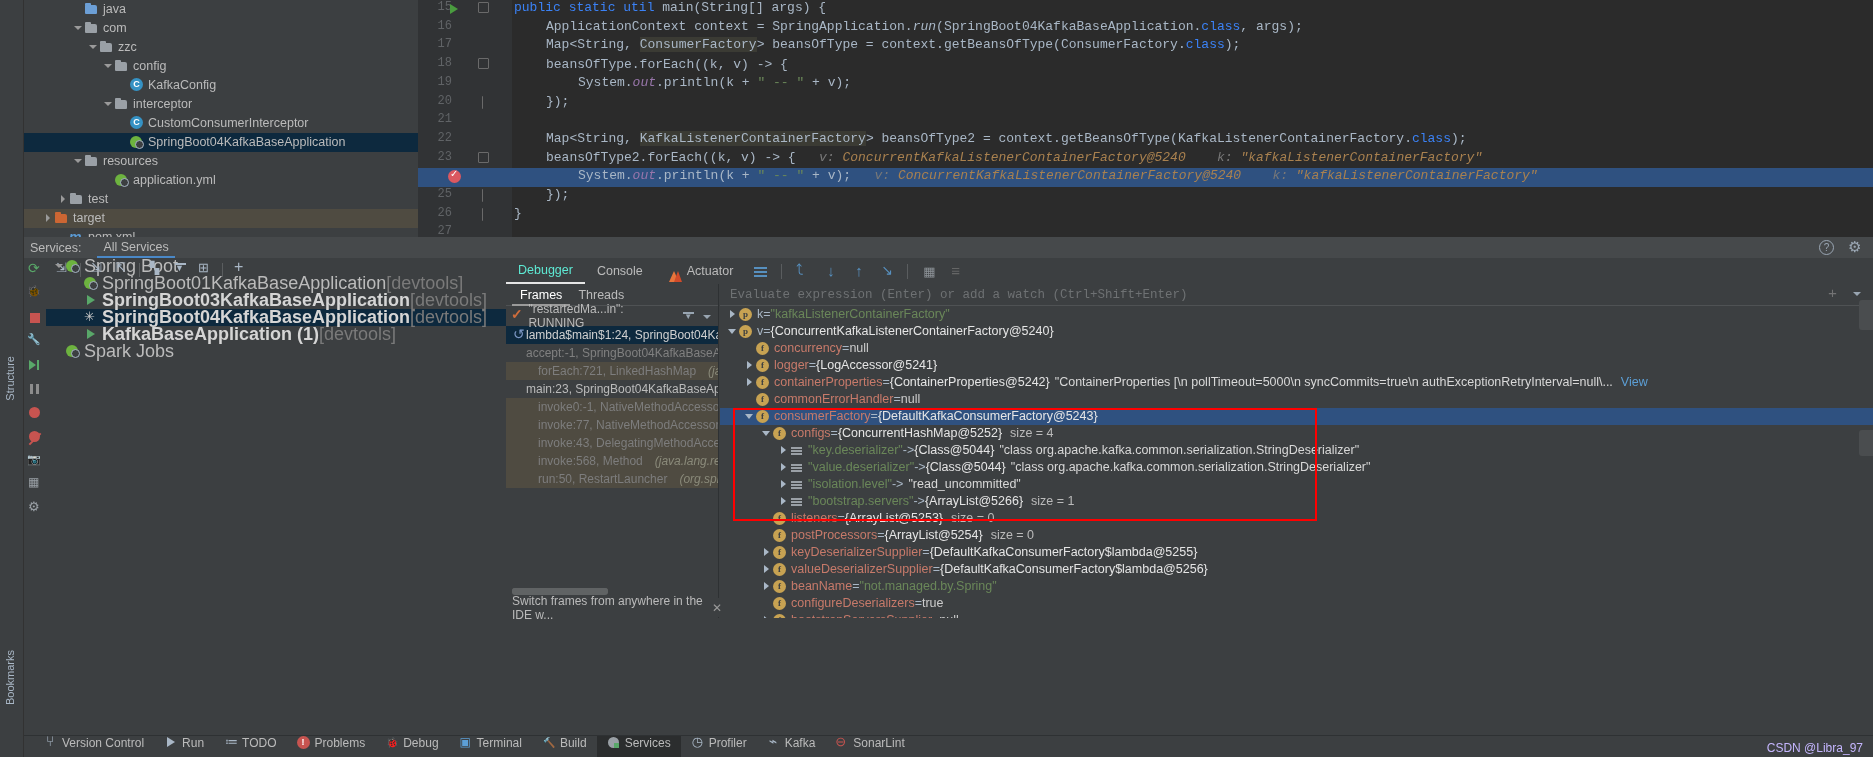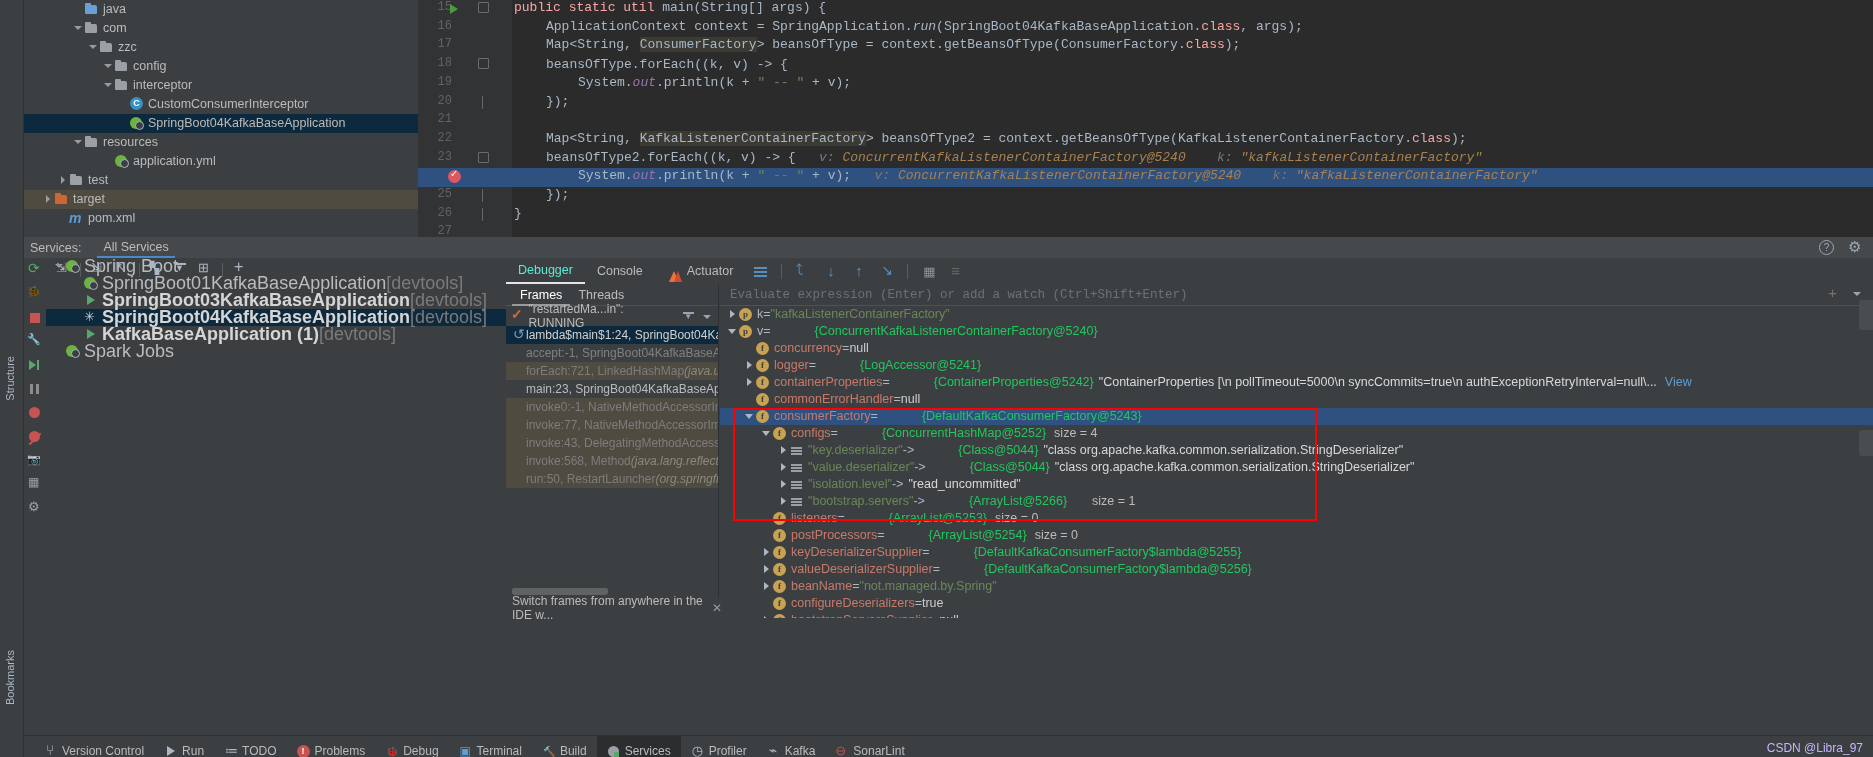--- a/index.html
+++ b/index.html
@@ -52,21 +52,21 @@
   #proj-scroll { position:absolute; right:2px; top:44px; width:7px; height:110px; background:#5a5d5f; border-radius:3px; }
 
   
   #editor { position:absolute; left:418px; top:0; width:1455px; height:237px; background:#2b2b2b; overflow:hidden; }
   #gutter { position:absolute; left:0; top:0; width:94px; height:237px; background:#313335; }
   .lnum { position:absolute; right:60px; width:26px; text-align:right; font-family:"Liberation Mono", monospace; font-size:12px; color:#606366; }
   .fold { position:absolute; left:60px; width:11px; height:11px; }
   .fold::before { content:""; position:absolute; left:0; top:2px; width:9px; height:9px; border:1px solid #6a6a6a; border-radius:1px; }
   .fold-mid::before { border-top:none; border-bottom:none; left:4px; width:1px; height:13px; border-left:1px solid #6a6a6a; border-right:none; }
   .codeline { position:absolute; left:96px; white-space:pre; font-family:"Liberation Mono", monospace; font-size:13px; color:#a9b7c6; }
-  .kw { color:#fca5a5; }
+  .kw { color:#3b82f6; }
   .str { color:#6a8759; }
   .fld { color:#9876aa; }
   .itl { font-style:italic; }
   .hl-ident { background:#3b3b34; }
   .inlay { color:#a9814f; font-style:italic; }
   .inlay-lbl { color:#787878; font-style:italic; }
   #exec-line { position:absolute; left:0; top:168px; width:1455px; height:19px; background:#2f5180; }
   #exec-line-gut { position:absolute; left:0; top:168px; width:94px; height:19px; background:#314a60; }
   #runmark { position:absolute; left:32px; top:2px; width:0; height:0; border-top:5px solid transparent; border-bottom:5px solid transparent; border-left:8px solid #4a9c3f; }
   #breakpoint { position:absolute; left:30px; top:170px; width:13px; height:13px; border-radius:50%; background:#db5860; }
@@ -139,21 +139,21 @@
   #frames-tabs { height:22px; display:flex; align-items:center; padding-left:6px; border-bottom:1px solid #4f5254; }
   .ftab { padding:0 8px; font-size:12.5px; color:#bbbbbb; height:22px; line-height:22px; }
   .ftab.active { border-bottom:2px solid #9a9a9a; color:#ffffff; }
   #thread-row { height:20px; display:flex; align-items:center; padding-left:4px; font-size:12px; gap:4px; }
   .ic-check::before { content:"✓"; position:absolute; left:1px; top:-3px; font-size:14px; color:#e8743b; font-weight:bold; }
   .ic-funnel::before { content:"▼"; position:absolute; left:3px; top:3px; font-size:8px; color:#a9b7c6; }
   .ic-funnel::after { content:""; position:absolute; left:2px; top:3px; width:11px; height:2px; background:#a9b7c6; }
   .ic-caret::before { content:""; position:absolute; left:3px; top:6px; border-left:4px solid transparent; border-right:4px solid transparent; border-top:4px solid #a9b7c6; }
   .framerow { height:18px; line-height:18px; font-size:12px; white-space:nowrap; overflow:hidden; padding-left:6px; display:flex; align-items:center; }
   .framerow.sel { background:#0d293e; color:#d0d0d0; }
-  .framerow.lib { background:#4f4b41; color:#7d7d7d; }
+  .framerow.lib { background:#4f4b41; color:#7d7d7d;gap:12px; }
   .framerow.dim { color:#808080; }
   .ic-stepback::before { content:"↺"; position:absolute; left:1px; top:-3px; font-size:14px; color:#8faadc; }
   #frames-hscroll { position:absolute; left:6px; bottom:24px; width:96px; height:6px; background:#5f6264; border-radius:3px; }
 
   #vars-col { position:absolute; left:214px; top:26px; width:1153px; height:334px; background:#3c3f41; }
   #eval-field { height:22px; line-height:22px; padding-left:10px; font-family:"Liberation Mono", monospace;
                 font-size:12.5px; color:#6e7173; background:#3c3f41; border-bottom:1px solid #4f5254; display:flex; align-items:center; }
   #eval-icons { margin-left:auto; display:flex; gap:10px; padding-right:8px; }
   .ic-plus::before { content:"+"; position:absolute; left:3px; top:-3px; font-size:15px; color:#7d7d7d; }
   .ic-chev::before { content:""; position:absolute; left:3px; top:5px; border-left:4px solid transparent; border-right:4px solid transparent; border-top:4px solid #a9b7c6; }
@@ -163,40 +163,40 @@
   .varrow { width:13px; height:13px; flex:0 0 13px; position:relative; }
   .varrow.r::after { content:""; position:absolute; left:4px; top:2px; border-top:4px solid transparent; border-bottom:4px solid transparent; border-left:5px solid #a9b7c6; }
   .varrow.d::after { content:""; position:absolute; left:2px; top:4px; border-left:4px solid transparent; border-right:4px solid transparent; border-top:5px solid #a9b7c6; }
   .badge { width:13px; height:13px; flex:0 0 13px; border-radius:50%; background:#c7a252; color:#3c3f41;
            font-size:9px; font-weight:bold; text-align:center; line-height:13px; margin-right:5px; font-family:"Liberation Serif", serif; }
   .kicon { width:13px; height:13px; flex:0 0 13px; margin-right:5px; position:relative; }
   .kicon::before { content:""; position:absolute; left:1px; top:3px; width:11px; height:2px; background:#9aa0a6; box-shadow:0 3px 0 #9aa0a6, 0 6px 0 #9aa0a6; }
   .vname { color:#c77a6a; }
   .vname-p { color:#a9b7c6; }
   .veq { color:#a9b7c6; }
-  .vref { color:#22c55e;margin-left:44px; }
+  .vref { color:#e5e5e5; }
   .vstr { color:#6a8759; }
   .vnull { color:#cccccc; }
   .vkey { color:#6a8759; }
 
   #redbox { position:absolute; left:733px; top:408px; width:584px; height:113px; border:2px solid #ff0000; pointer-events:none; z-index:15; }
 
   
   #bottom-empty { position:absolute; left:46px; top:618px; width:1827px; height:117px; background:#3c3f41; }
   #tooltip { position:absolute; left:512px; top:598px; width:210px; height:19px; display:flex; align-items:center;
              font-size:12px; color:#bbbbbb; background:#3c3f41; }
   #tooltip-scroll { position:absolute; left:512px; top:588px; width:96px; height:7px; background:#606364; border-radius:3px; }
 
   #cfg-sidebtn { position:absolute; right:0; top:300px; width:14px; height:30px; background:#4a4d4f; border-radius:3px 0 0 3px; }
   #cfg-sidebtn2 { position:absolute; right:0; top:430px; width:14px; height:26px; background:#4a4d4f; border-radius:3px 0 0 3px; }
 
   
   #statusbar { position:absolute; left:0; bottom:0; width:1873px; height:22px; background:#3c3f41;
                border-top:1px solid #2e3133; display:flex; align-items:center; font-size:12px; color:#bbbbbb; }
-  .sbitem { display:flex; align-items:flex-end; gap:5px; padding:0 10px; height:22px; }
+  .sbitem { display:flex; align-items:flex-start; gap:5px; padding:0 10px; height:22px; }
   .sbitem.active { background:#2b2d2e; }
   .sbi { width:13px; height:13px; position:relative; }
   .ic-vcs::before { content:"⑂"; position:absolute; left:2px; top:-3px; font-size:14px; color:#a9b7c6; }
   .ic-run::before { content:""; position:absolute; left:3px; top:1px; border-top:5px solid transparent; border-bottom:5px solid transparent; border-left:8px solid #a9b7c6; }
   .ic-todo::before { content:"≔"; position:absolute; left:1px; top:-2px; font-size:13px; color:#a9b7c6; }
   .ic-prob::before { content:"!"; position:absolute; left:0; top:0; width:13px; height:13px; border-radius:50%; background:#c75450; color:#fff; font-size:9px; font-weight:bold; text-align:center; line-height:13px; }
   .ic-bug::before { content:"🐞"; position:absolute; left:1px; top:1px; font-size:10px; }
   .ic-term::before { content:"▣"; position:absolute; left:1px; top:-1px; font-size:12px; color:#5c9fd6; }
   .ic-build::before { content:"🔨"; position:absolute; left:1px; top:1px; font-size:10px; }
   .ic-svc::before { content:""; position:absolute; left:1px; top:1px; width:11px; height:11px; border-radius:50%; background:#9aa0a6; }
@@ -233,20 +233,25 @@
       </div>
       <div class="trow" style="padding-left: 64px;">
         <span class="arrow down"></span>
         <span class="ic ic-folder"></span>
         <span class="tlabel">zzc</span>
       </div>
       <div class="trow" style="padding-left: 79px;">
         <span class="arrow down"></span>
         <span class="ic ic-folder"></span>
         <span class="tlabel">config</span>
+      </div>
+      <div class="trow" style="padding-left: 94px;">
+        <span class="arrow"></span>
+        <span class="ic ic-class"></span>
+        <span class="tlabel">KafkaConfig</span>
       </div>
       <div class="trow" style="padding-left: 79px;">
         <span class="arrow down"></span>
         <span class="ic ic-folder"></span>
         <span class="tlabel">interceptor</span>
       </div>
       <div class="trow" style="padding-left: 94px;">
         <span class="arrow"></span>
         <span class="ic ic-class"></span>
         <span class="tlabel">CustomConsumerInterceptor</span>
@@ -573,21 +578,21 @@
           <span class="vkey">"isolation.level"</span>
           <span class="veq"> -&gt; </span>
           <span style="color: rgb(216, 216, 216); margin-left: 5px;">"read_uncommitted"</span>
         </div>
         <div class="vrow" style="padding-left: 57px;">
           <span class="varrow r"></span>
           <span class="kicon"></span>
           <span class="vkey">"bootstrap.servers"</span>
           <span class="veq"> -&gt; </span>
           <span class="vref">{ArrayList@5266}</span>
-          <span style="color: rgb(187, 187, 187); margin-left: 25px;">size = 1</span>
+          <span style="color: rgb(187, 187, 187); margin-left: 8px;">size = 1</span>
         </div>
         <div class="vrow" style="padding-left: 40px;">
           <span class="varrow"></span>
           <span class="badge">f</span>
           <span class="vname">listeners</span>
           <span class="veq"> = </span>
           <span class="vref">{ArrayList@5253}</span>
           <span style="color: rgb(187, 187, 187); margin-left: 8px;">size = 0</span>
         </div>
         <div class="vrow" style="padding-left: 40px;">

